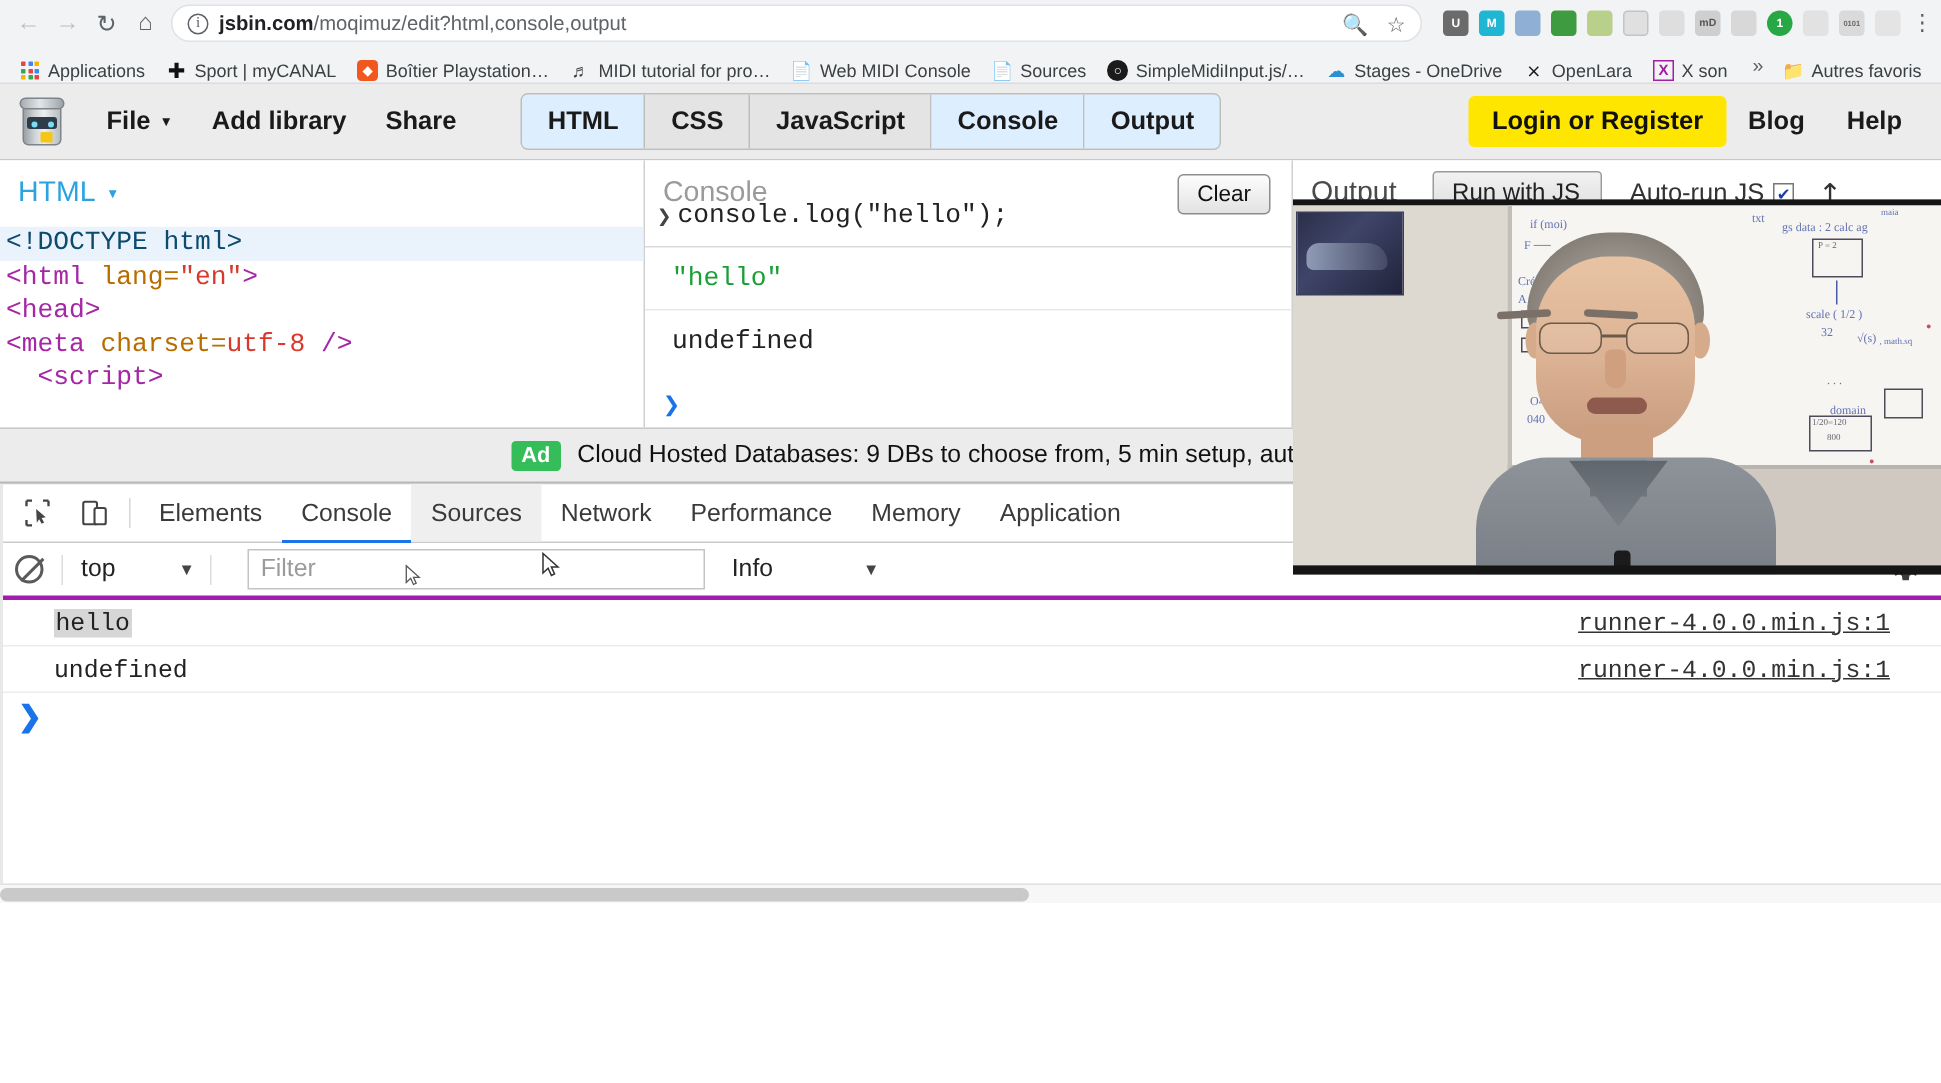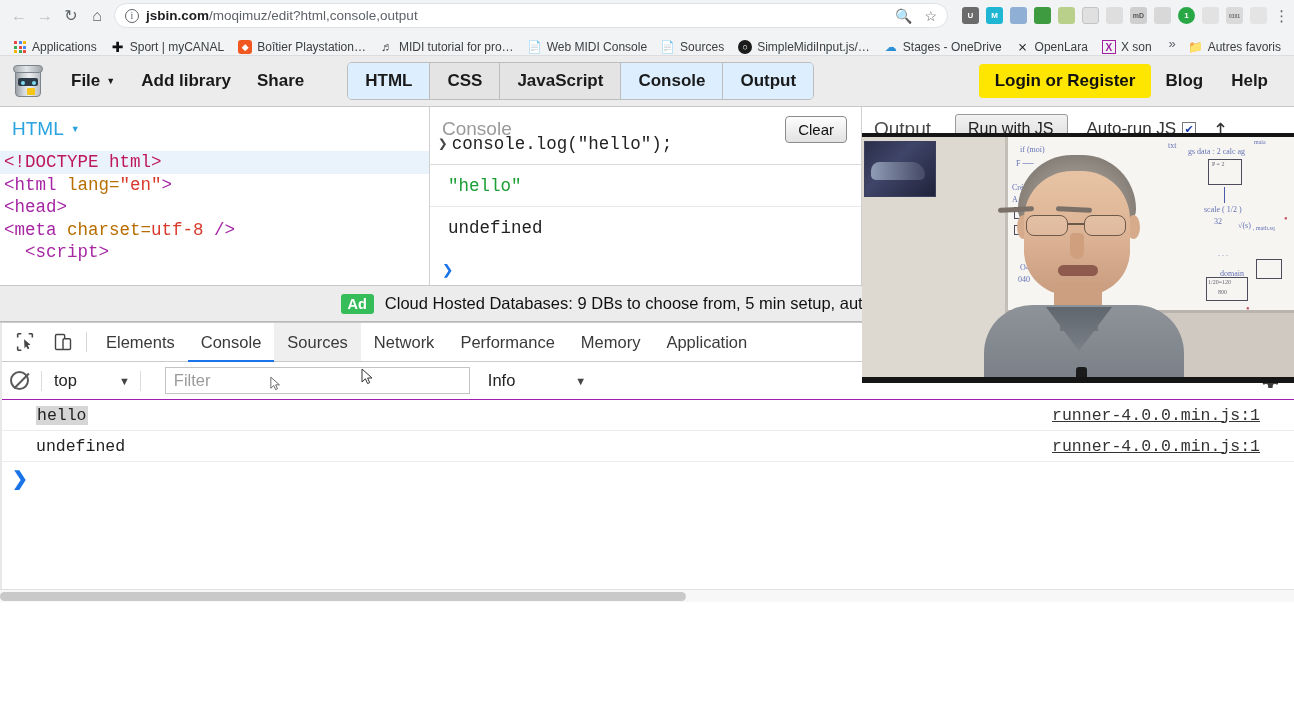--- a/index.html
+++ b/index.html
@@ -128,21 +128,21 @@
     position: absolute; top: 44px; left: 0; width: 100%; height: 134px;
     font-family: "Liberation Mono", monospace; font-size: 17.5px; line-height: 22.5px;
     overflow: hidden;
   }
   .cl { padding-left: 4px; white-space: nowrap; }
   .cl.active-line { background: #eaf2fc; }
   .tag { color: #a626a4; }
   .attr { color: #b86d00; }
   .str { color: #d9382c; }
   .txt { color: #111; }
-  .doctype { color: #be185d; }
+  .doctype { color: #0c4a6e; }
 
   .panel-html { width: 430px; border-right: 1px solid #d0d0d0; }
   .panel-console { width: 432px; border-right: 1px solid #d0d0d0; }
   .panel-output { flex: 1; }
 
   .clear-btn {
     position: absolute; right: 14px; top: 9px; z-index: 5;
     background: linear-gradient(#fdfdfd,#e2e2e2); border: 1px solid #8c8c8c;
     border-radius: 4px; font-size: 15px; padding: 4px 12px; color: #111;
   }
@@ -195,21 +195,21 @@
   .dt-sep { width: 1px; background: #d6d6d6; margin: 9px 6px 9px 4px; }
   .dt-tab {
     padding: 0 13px; display: flex; align-items: center; font-size: 16.5px;
     color: #3a3a3a; position: relative; white-space: nowrap;
   }
   .dt-tab.hover { background: #efefef; }
   .dt-tab.active::after {
     content: ""; position: absolute; left: 0; right: 0; bottom: -1px; height: 2.5px; background: #1a73e8;
   }
   .dt-filterbar {
-    height: 38px; border-bottom: 1px solid #a21caf; display: flex; align-items: center;
+    height: 38px; border-bottom: 3px solid #a21caf; display: flex; align-items: center;
     padding-left: 10px; background: #fff;
   }
   .noentry {
     width: 19px; height: 19px; border: 2px solid #5a5a5a; border-radius: 50%;
     position: relative; flex: none;
   }
   .noentry::after {
     content: ""; position: absolute; left: -1px; top: 6.5px; width: 21px; height: 2px;
     background: #5a5a5a; transform: rotate(-45deg);
   }

